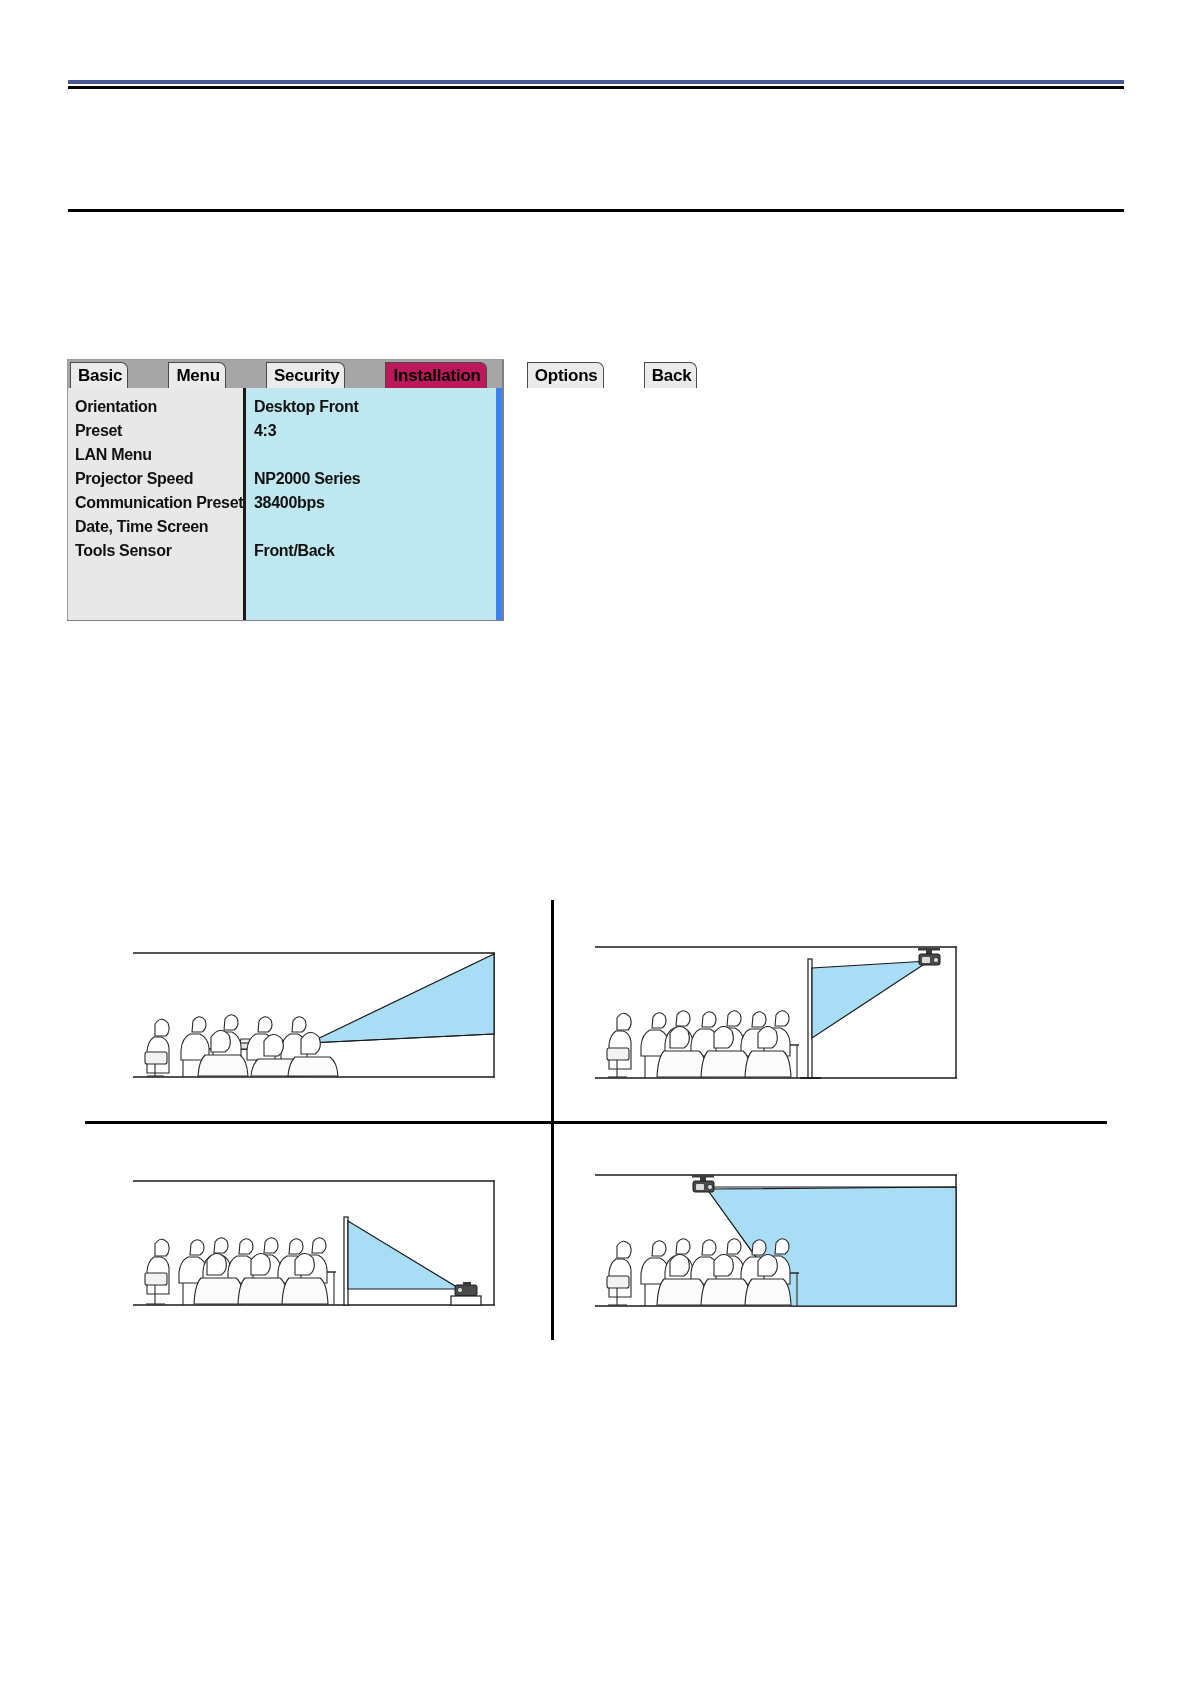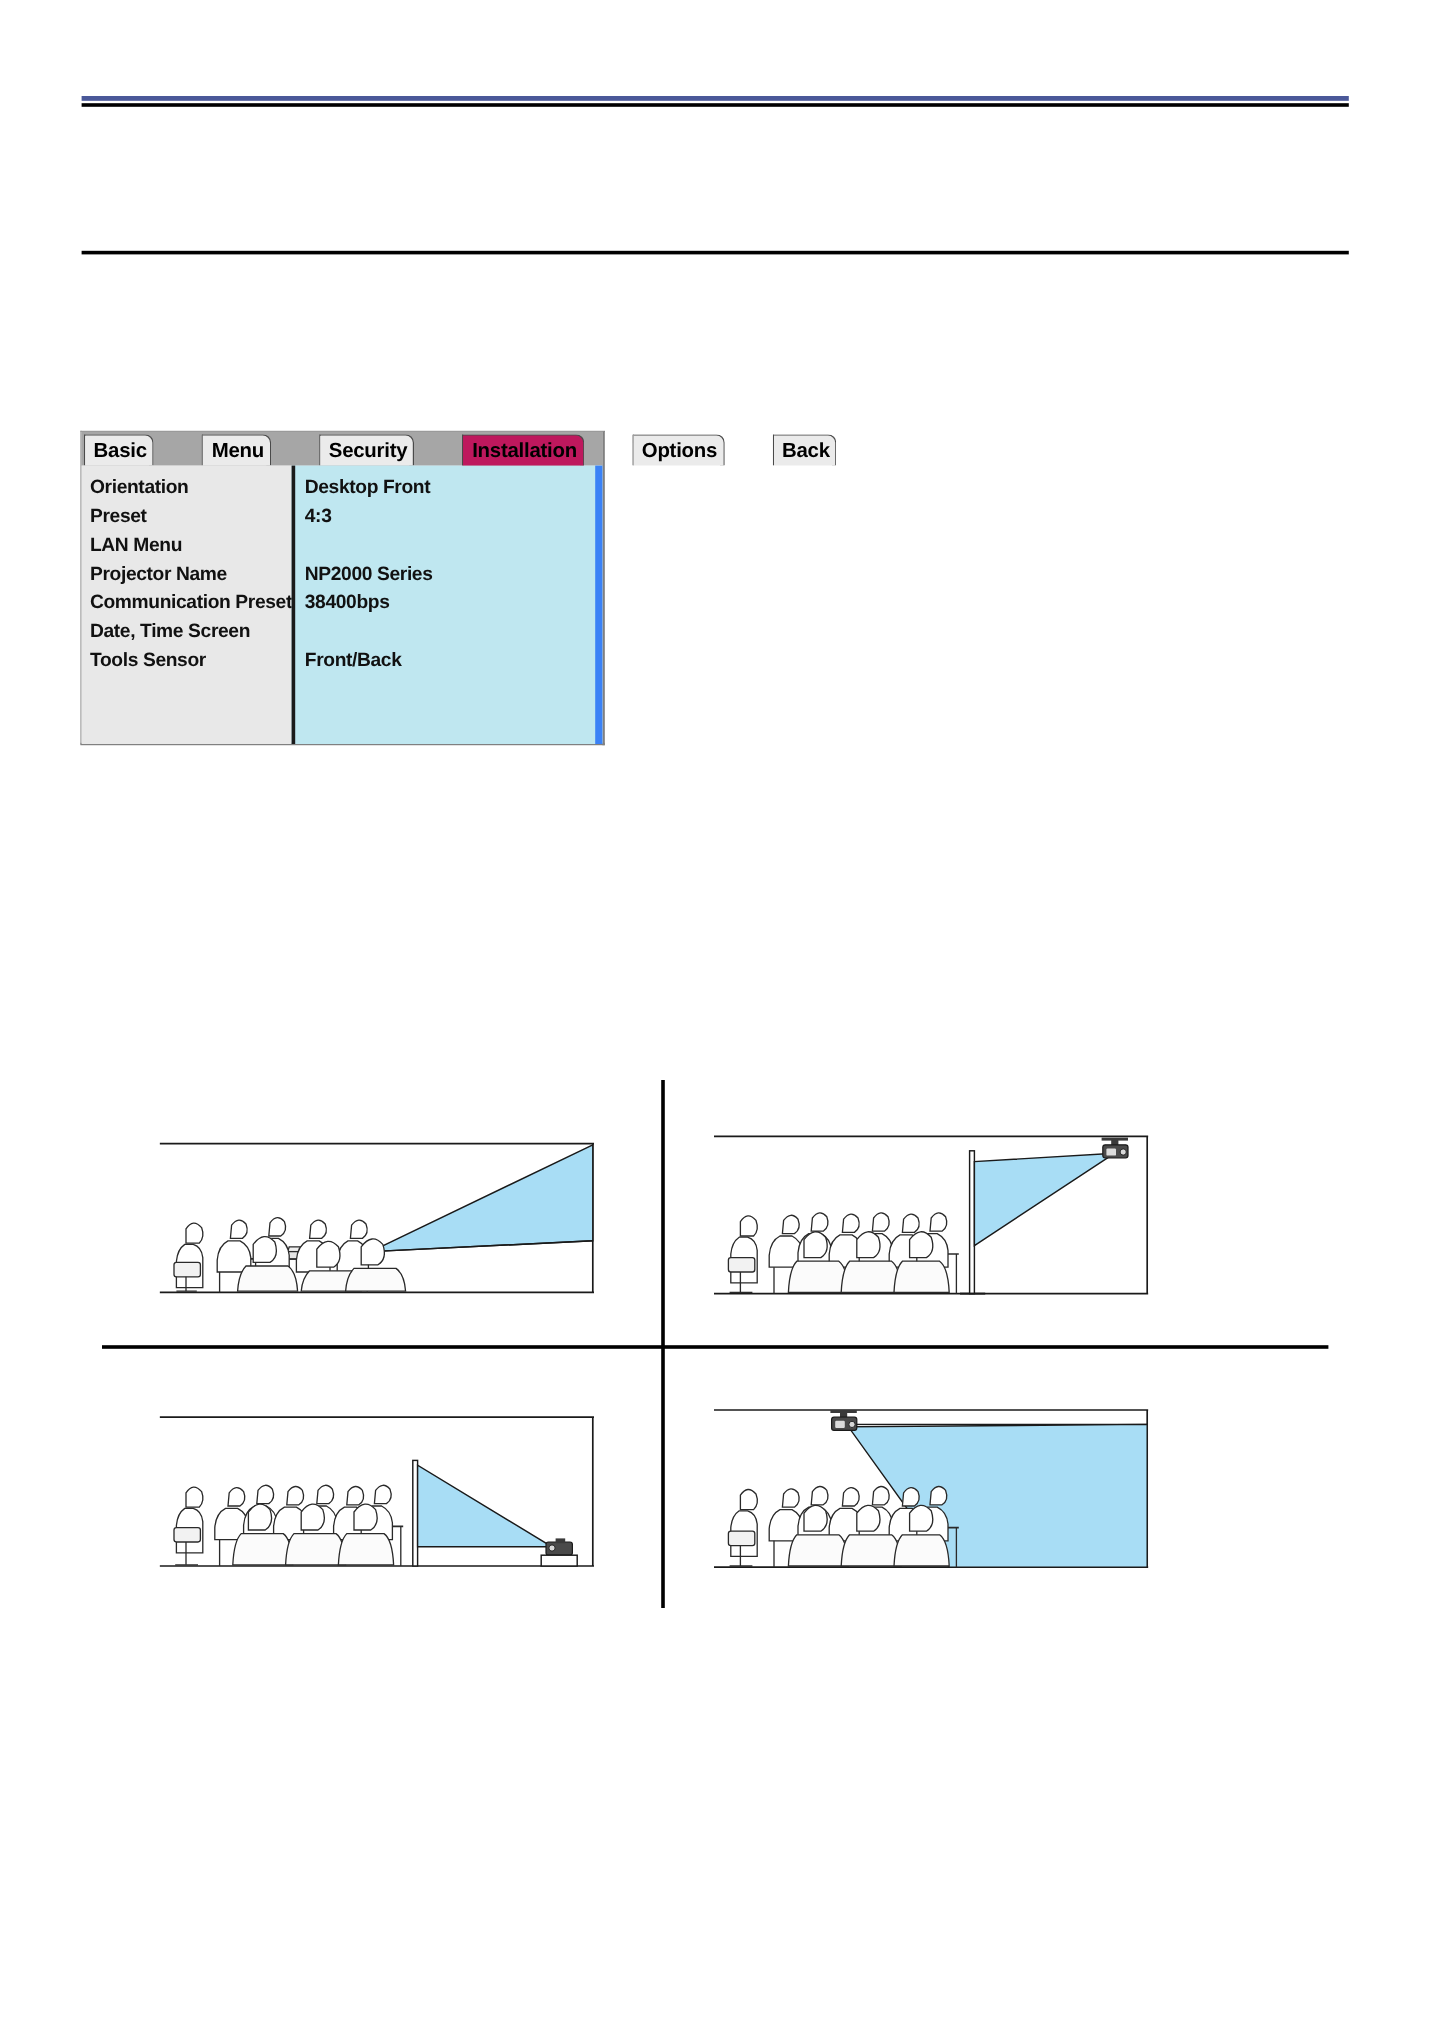--- a/index.html
+++ b/index.html
@@ -146,21 +146,21 @@
     <div class="osd-tab active">Installation</div>
     <div class="osd-tab">Options</div>
     <div class="osd-tab">Back</div>
   </div>
 
   <div class="osd-body">
     <div class="osd-labels">
       <div class="osd-row">Orientation</div>
       <div class="osd-row">Preset</div>
       <div class="osd-row">LAN Menu</div>
-      <div class="osd-row">Projector Name</div>
+      <div class="osd-row">Projector Speed</div>
       <div class="osd-row">Communication Preset</div>
       <div class="osd-row">Date, Time Screen</div>
       <div class="osd-row">Tools Sensor</div>
     </div>
     <div class="osd-values">
       <div class="osd-row">Desktop Front</div>
       <div class="osd-row">4:3</div>
       <div class="osd-row"></div>
       <div class="osd-row">NP2000 Series</div>
       <div class="osd-row">38400bps</div>

